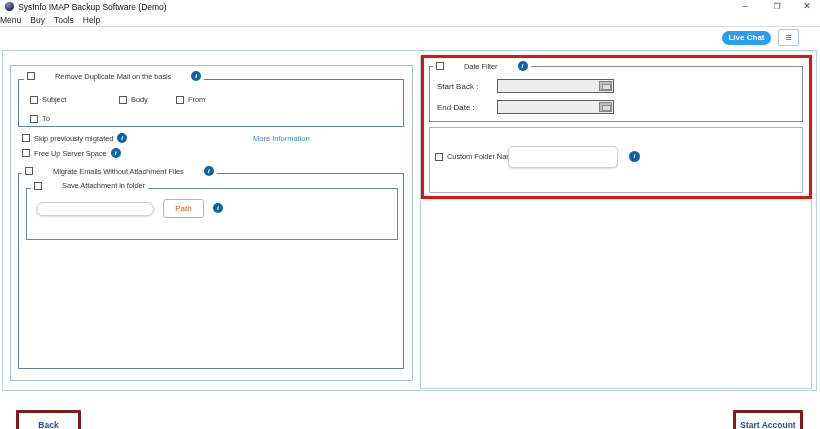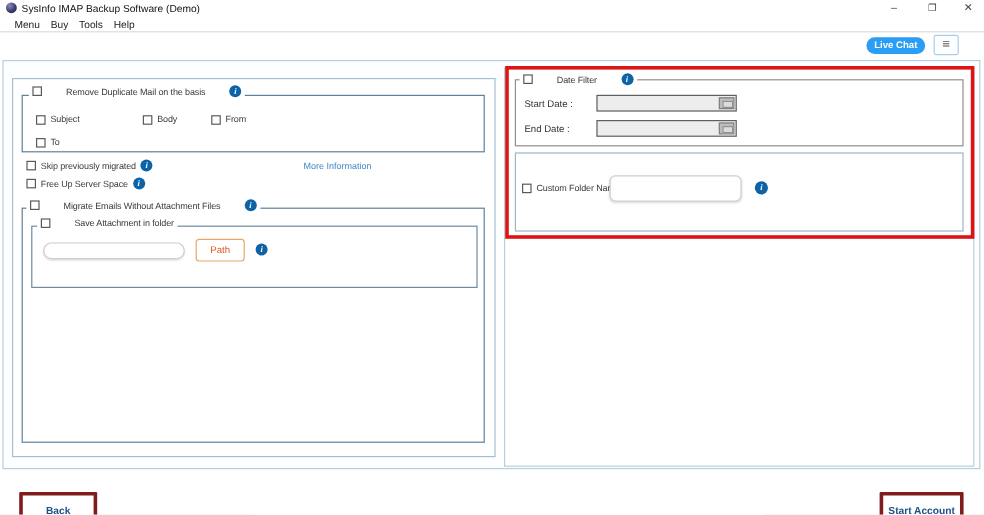--- a/index.html
+++ b/index.html
@@ -13,21 +13,21 @@
   .app-icon { position:absolute; left:5px; top:2px; width:9px; height:9px; border-radius:50%;
     background:radial-gradient(circle at 35% 30%, #8a8ac2 0%, #3c3c6e 55%, #1e1e3c 100%); }
   .win-title { position:absolute; left:18px; top:2px; font-size:8.5px; color:#111; white-space:nowrap; }
   .win-btn { position:absolute; top:0; width:16px; height:13px; font-size:9px; line-height:13px;
     text-align:center; color:#444; cursor:default; }
   .win-min { left:737px; }
   .win-max { left:769px; font-size:8px; }
   .win-close { left:799px; }
   
   .menubar { position:absolute; left:0; top:14px; width:820px; height:13px; background:#fff;
-    border-bottom:1px solid #dcdcdc; display:flex; align-items:center; padding-left:12px; gap:9px; }
+    border-bottom:1px solid #dcdcdc; display:flex; align-items:center; padding-left:0; gap:9px; }
   .menu-item { font-size:8.5px; color:#222; }
   
   .page-title { position:absolute; left:14px; top:32px; font-family:"Liberation Serif", serif;
     font-size:12.5px; font-weight:700; color:#31659c; letter-spacing:.2px; white-space:nowrap; }
   .live-chat { position:absolute; left:722px; top:31px; width:49px; height:14px; border-radius:8px;
     background:#2a9df4; color:#fff; font-size:8px; font-weight:700; text-align:center; line-height:14px;
     border:none; font-family:"Liberation Sans", sans-serif; }
   .hamburger { position:absolute; left:778px; top:29px; width:21px; height:17px; background:#fdfeff;
     border:1.5px solid #a8cdea; border-radius:2px; color:#555; font-size:11px; line-height:14px;
     text-align:center; }
@@ -155,21 +155,21 @@
   <span class="info" style="position:absolute; left:213px; top:203px;">i</span>
 
   <div class="right-panel"></div>
 
   <div class="fieldset" style="left:429px; top:66px; width:374px; height:56px; border-color:#8f8f8f;"></div>
   <div class="legend" style="left:433px; top:61px;">
     <span class="cb"></span>
     <span class="lbl">Date Filter</span>
     <span class="info">i</span>
   </div>
-  <span class="date-label" style="left:437px; top:82px;">Start Date :</span>
+  <span class="date-label" style="left:437px; top:82px;">Start Back :</span>
   <div class="date-field" style="left:497px; top:79px;">
     <input disabled="" value="" style="">
     <span class="cal-btn"></span>
   </div>
   <span class="date-label" style="left:437px; top:103px;">End Date :</span>
   <div class="date-field" style="left:497px; top:100px;">
     <input disabled="" value="" style="">
     <span class="cal-btn"></span>
   </div>
 

